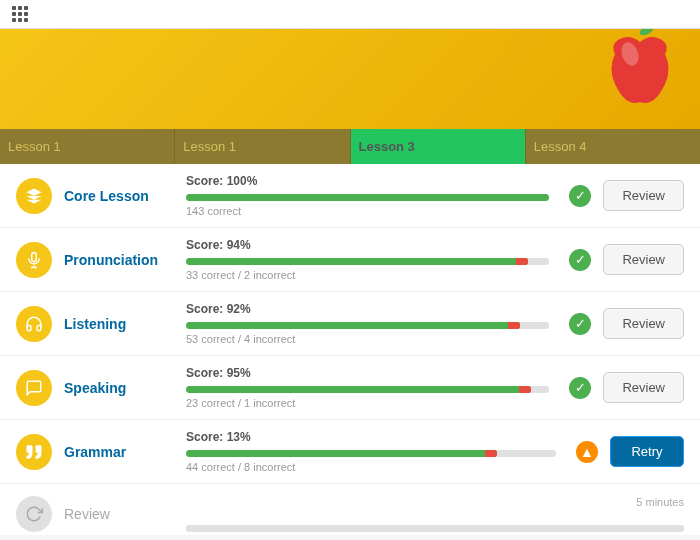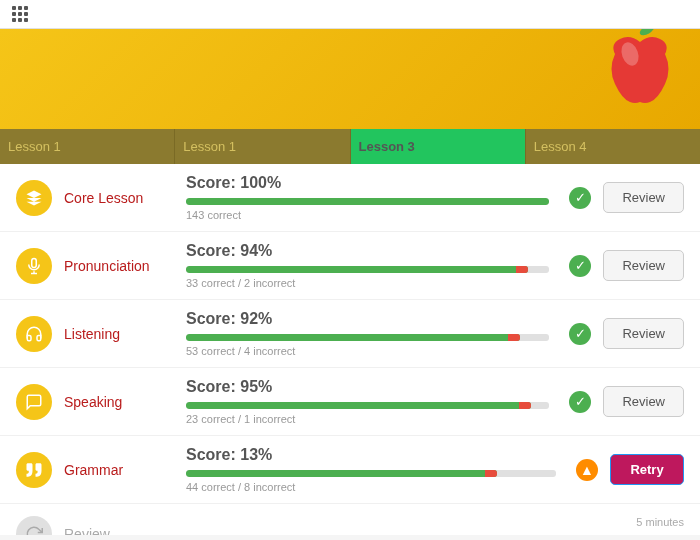--- a/index.html
+++ b/index.html
@@ -97,34 +97,34 @@
       justify-content: center;
       flex-shrink: 0;
       color: #fff;
       font-size: 16px;
     }
     .lesson-icon.inactive {
       background: #e0e0e0;
       color: #aaa;
     }
     .lesson-name {
-      font-weight: 400;
+      font-weight: 700;
       font-size: 14px;
-      color: #b91c1c;
+      color: #0369a1;
       min-width: 110px;
     }
     .lesson-name.inactive { color: #aaa; font-weight: 500; }
     .lesson-progress {
       flex: 1;
       display: flex;
       flex-direction: column;
       gap: 3px;
     }
     .score-text {
-      font-size: 16px;
+      font-size: 12px;
       font-weight: 600;
       color: #555;
     }
     .sub-text {
       font-size: 11px;
       color: #999;
       margin-top: 1px;
     }
     .progress-bar-bg {
       background: #e0e0e0;
@@ -177,24 +177,24 @@
       font-weight: 500;
       cursor: pointer;
       border: 1px solid #ccc;
       background: #f5f5f5;
       color: #555;
       flex-shrink: 0;
       min-width: 74px;
       text-align: center;
     }
     .action-btn.retry {
-      background: #be185d;
+      background: #0369a1;
       color: #fff;
       border-color: #2196F3;
-      font-weight: 700;
+      font-weight: 400;
     }
     .action-btn.start {
       background: #fff;
       color: #555;
       border: 1px solid #ccc;
     }
 
     
     .lessons-container::-webkit-scrollbar { width: 6px; }
     .lessons-container::-webkit-scrollbar-thumb { background: #ccc; border-radius: 3px; }

